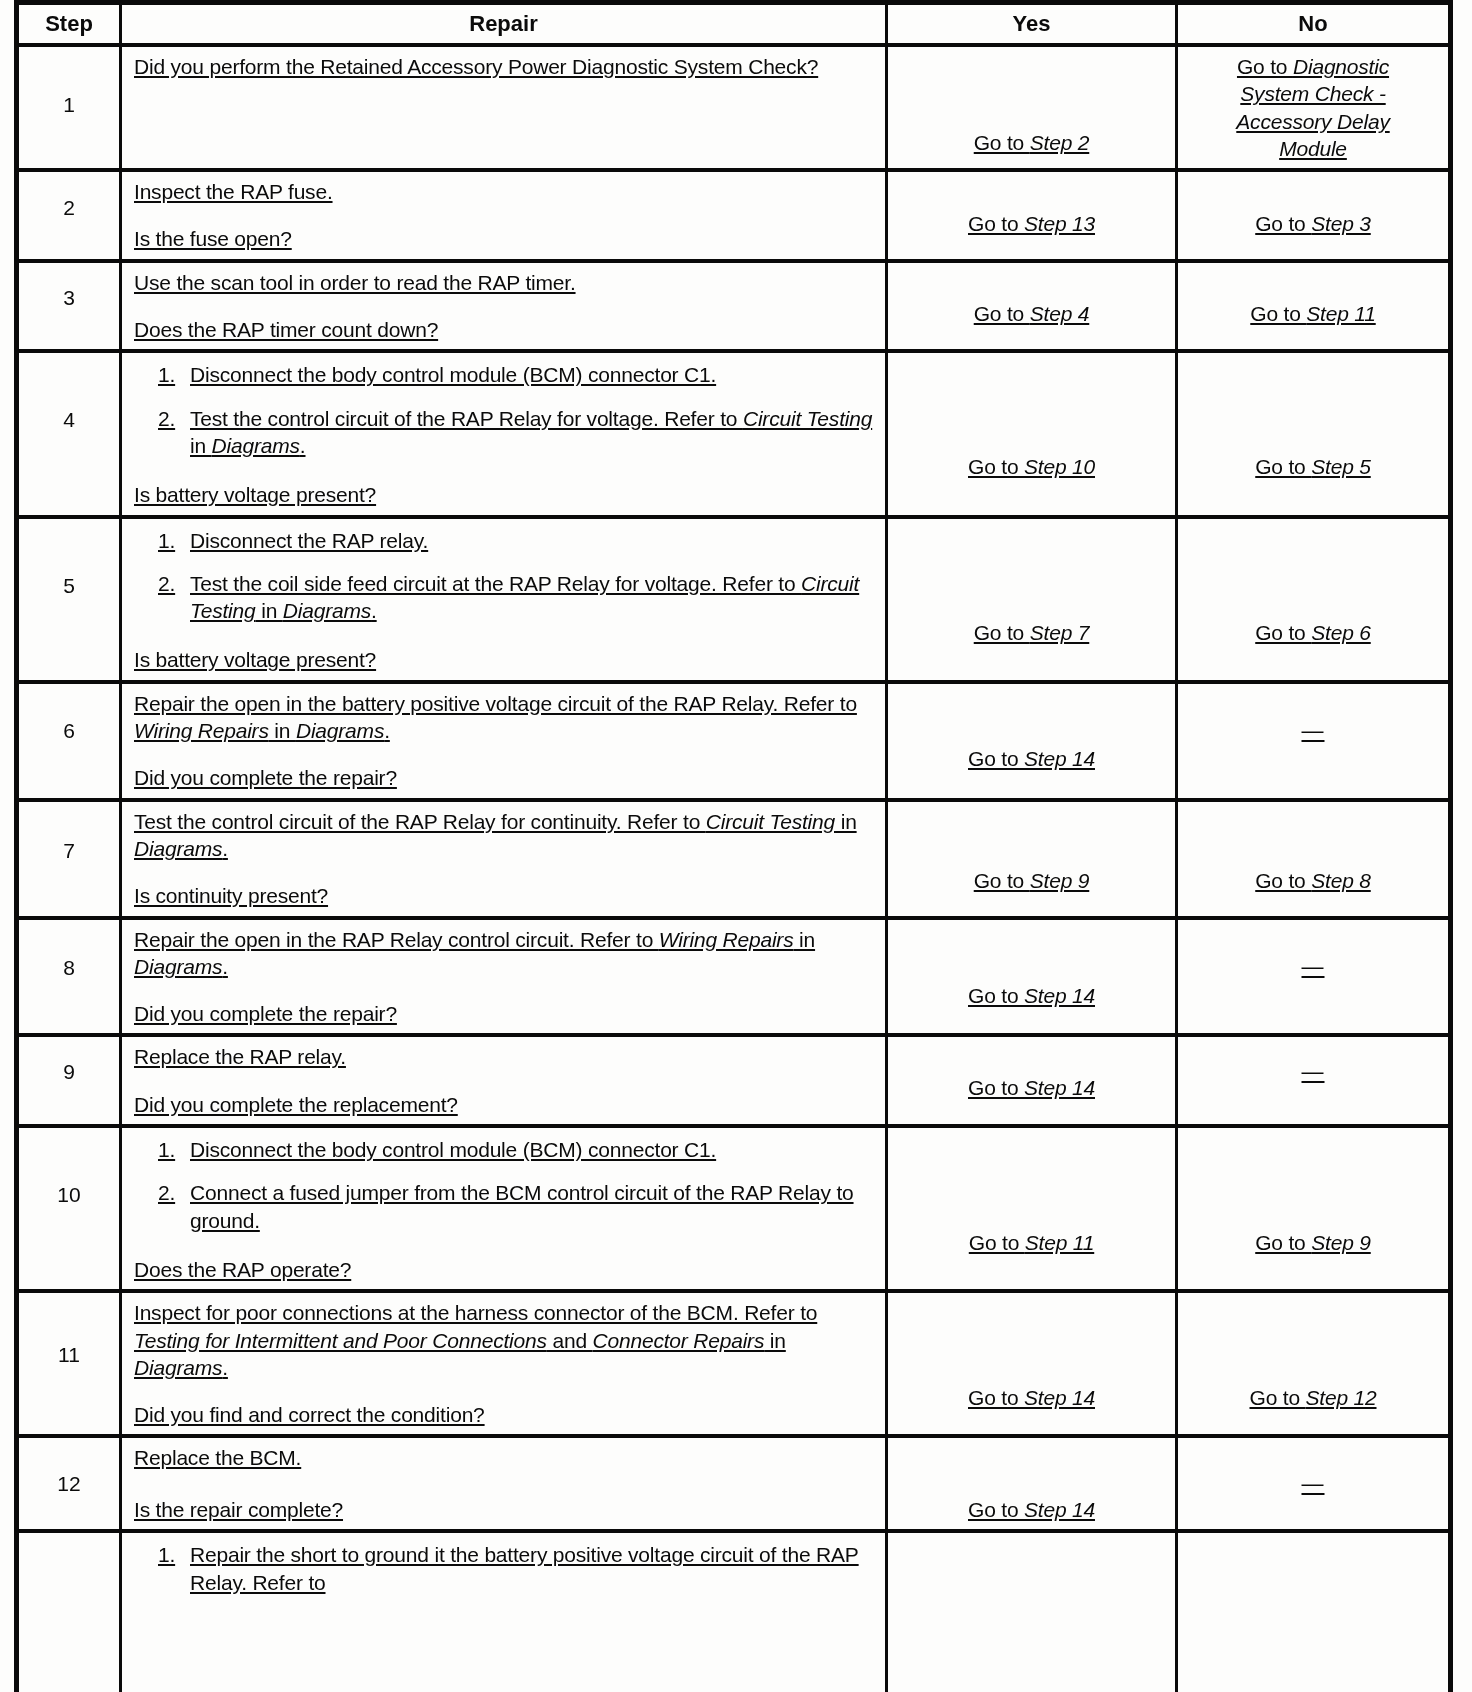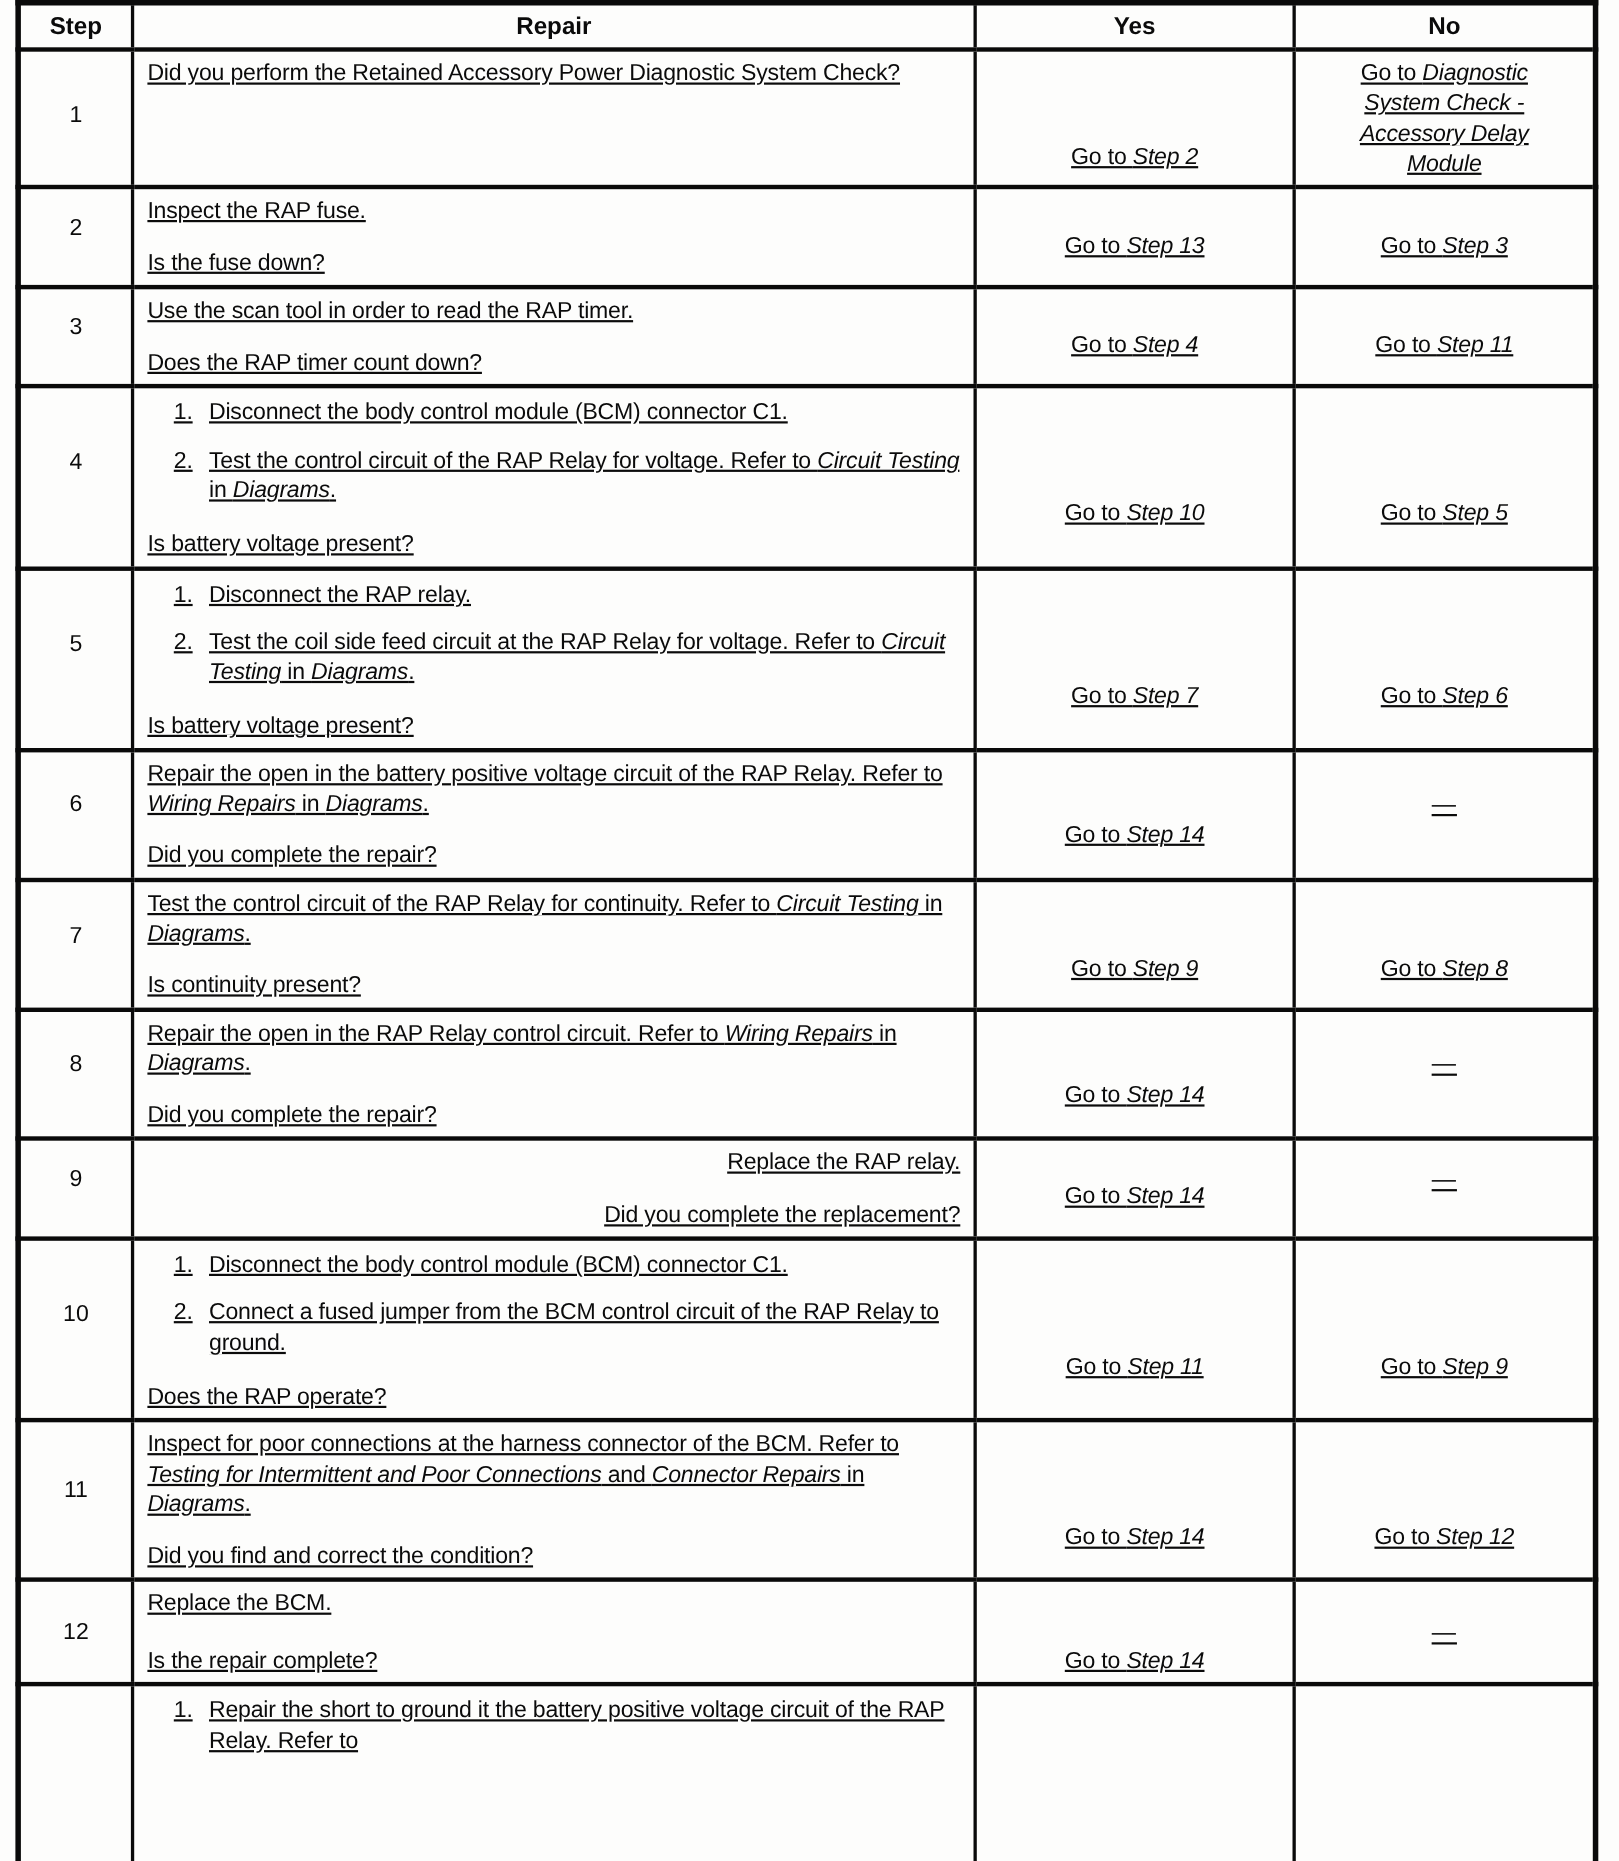--- a/index.html
+++ b/index.html
@@ -87,21 +87,21 @@
         </tr>
         <tr>
           <td class="c-step">
             <div class="stepv" style="min-height: 59px;">
               <span>2</span>
             </div>
           </td>
           <td class="c-action">
             <div class="cellv" style="min-height: 59px;">
               <div class="p"><span>Inspect the RAP fuse.</span></div>
-              <div class="q"><span>Is the fuse down?</span></div>
+              <div class="q"><span>Is the fuse open?</span></div>
             </div>
           </td>
           <td class="c-yes">
             <div class="cellv end" style="min-height: 59px;">
               <div class="goto"><span>Go to </span><span class="it">Step 13</span></div>
             </div>
           </td>
           <td class="c-no">
             <div class="cellv end" style="min-height: 59px;">
               <div class="goto"><span>Go to </span><span class="it">Step 3</span></div>
@@ -260,21 +260,21 @@
             </div>
           </td>
         </tr>
         <tr>
           <td class="c-step">
             <div class="stepv" style="min-height: 58px;">
               <span>9</span>
             </div>
           </td>
           <td class="c-action">
-            <div class="cellv" style="min-height: 58px; align-items: flex-end;">
+            <div class="cellv" style="min-height: 58px;">
               <div class="p"><span>Replace the RAP relay.</span></div>
               <div class="q"><span>Did you complete the replacement?</span></div>
             </div>
           </td>
           <td class="c-yes">
             <div class="cellv end" style="min-height: 58px;">
               <div class="goto"><span>Go to </span><span class="it">Step 14</span></div>
             </div>
           </td>
           <td class="c-no">

